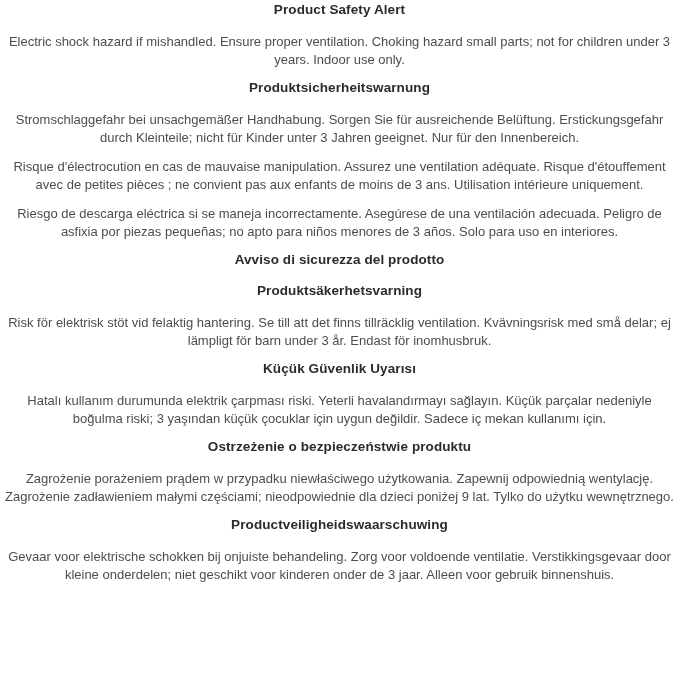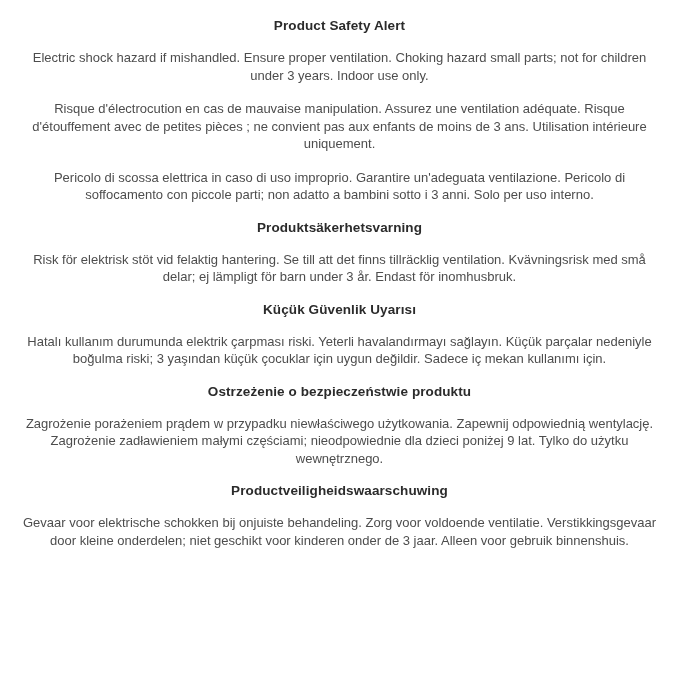--- a/index.html
+++ b/index.html
@@ -14,21 +14,21 @@
     font-family: "Liberation Sans", "DejaVu Sans", sans-serif;
     -webkit-font-smoothing: antialiased;
   }
   .safety-doc {
     box-sizing: border-box;
     width: 679px;
     padding: 2px 5px 0 5px;
     text-align: center;
   }
   .safety-section {
-    margin: 16px;
+    margin: 0;
   }
   .safety-heading {
     font-size: 13.5px;
     line-height: 16px;
     font-weight: 700;
     color: #2b2b2b;
     margin: 0 0 15px 0;
     letter-spacing: 0.1px;
   }
   .safety-body {
@@ -43,30 +43,35 @@
 </head>
 <body>
 
 <div class="safety-doc">
 
   <section class="safety-section">
     <h2 class="safety-heading">Product Safety Alert</h2>
     <p class="safety-body">Electric shock hazard if mishandled. Ensure proper ventilation. Choking hazard small parts; not for children under 3 years. Indoor use only.</p>
   </section>
 
+  <section class="safety-section">
+    <h2 class="safety-heading">Produktsicherheitswarnung</h2>
+    <p class="safety-body">Stromschlaggefahr bei unsachgemäßer Handhabung. Sorgen Sie für ausreichende Belüftung. Erstickungsgefahr durch Kleinteile; nicht für Kinder unter 3 Jahren geeignet. Nur für den Innenbereich.</p>
+  </section>
 
   <section class="safety-section">
     <p class="safety-body">Risque d'électrocution en cas de mauvaise manipulation. Assurez une ventilation adéquate. Risque d'étouffement avec de petites pièces ; ne convient pas aux enfants de moins de 3 ans. Utilisation intérieure uniquement.</p>
   </section>
 
   <section class="safety-section">
+    <p class="safety-body">Riesgo de descarga eléctrica si se maneja incorrectamente. Asegúrese de una ventilación adecuada. Peligro de asfixia por piezas pequeñas; no apto para niños menores de 3 años. Solo para uso en interiores.</p>
   </section>
 
   <section class="safety-section">
-    <p class="safety-body">Pericolo di scossa elettrica in caso di uso improprio. Garantire un'adeguata ventilazione. Pericolo di soffocamento con piccole parti; non adatto a bambini sotto i 3 anni. Solo per uso interno.</p>
+    <h2 class="safety-heading">Avviso di sicurezza del prodotto</h2>
   </section>
 
   <section class="safety-section">
     <h2 class="safety-heading">Produktsäkerhetsvarning</h2>
     <p class="safety-body">Risk för elektrisk stöt vid felaktig hantering. Se till att det finns tillräcklig ventilation. Kvävningsrisk med små delar; ej lämpligt för barn under 3 år. Endast för inomhusbruk.</p>
   </section>
 
   <section class="safety-section">
     <h2 class="safety-heading">Küçük Güvenlik Uyarısı</h2>
     <p class="safety-body">Hatalı kullanım durumunda elektrik çarpması riski. Yeterli havalandırmayı sağlayın. Küçük parçalar nedeniyle boğulma riski; 3 yaşından küçük çocuklar için uygun değildir. Sadece iç mekan kullanımı için.</p>

